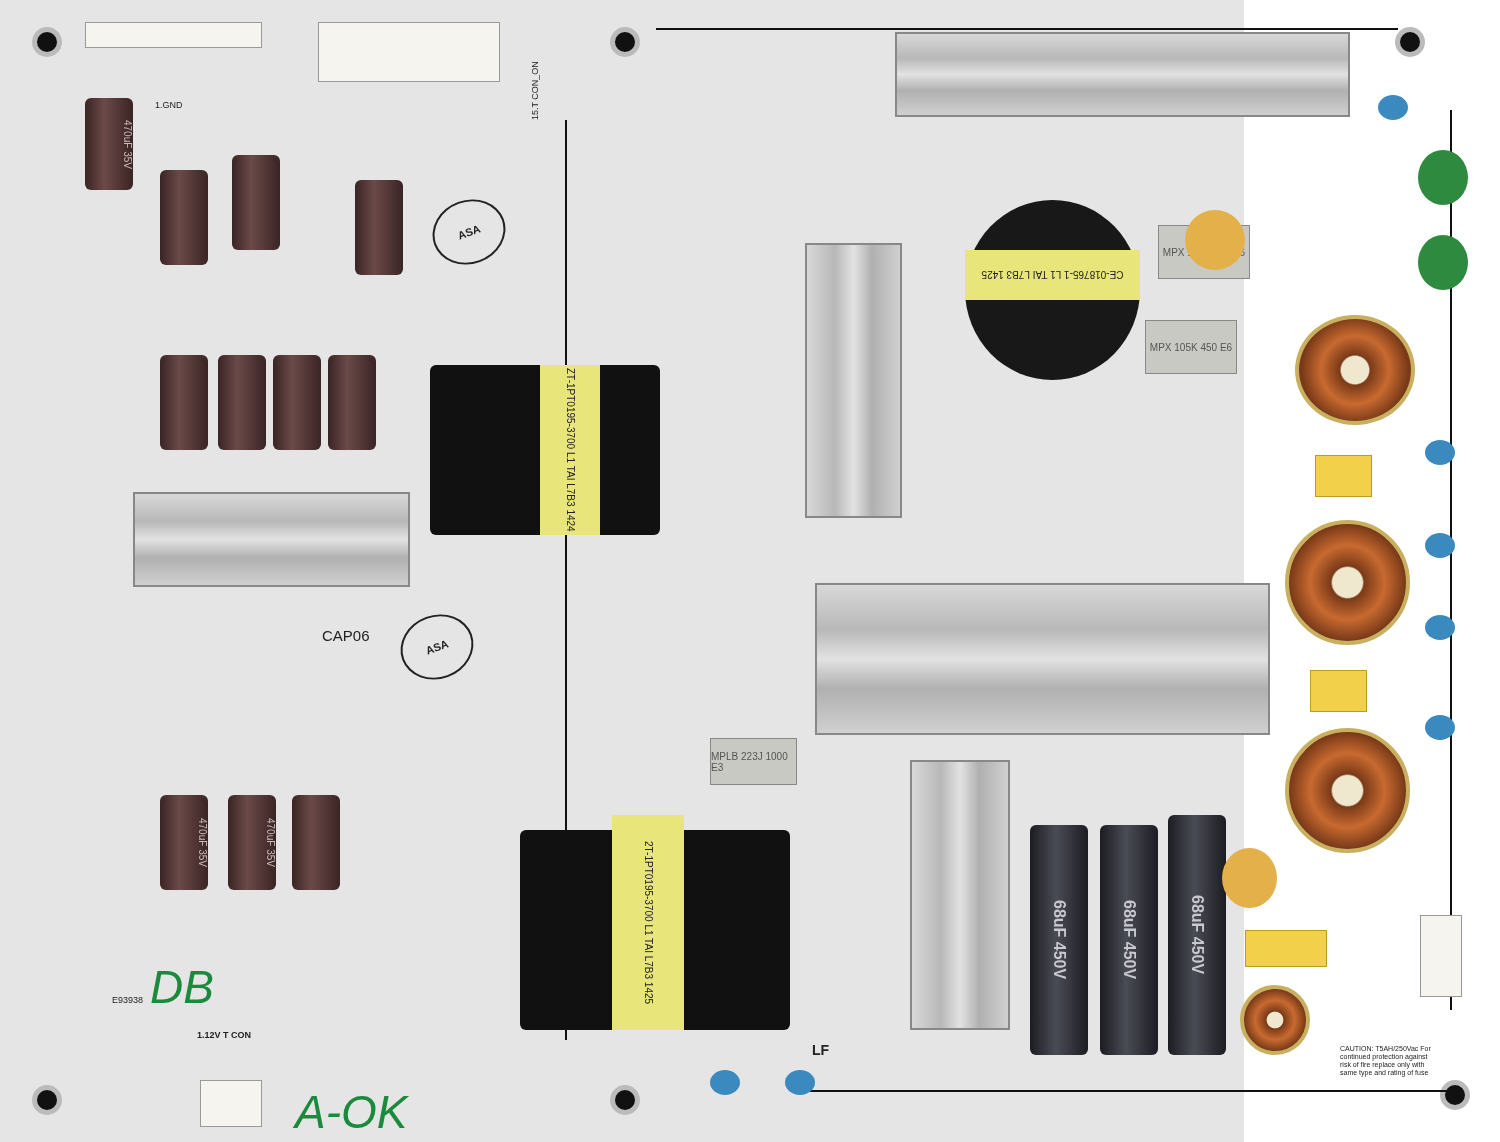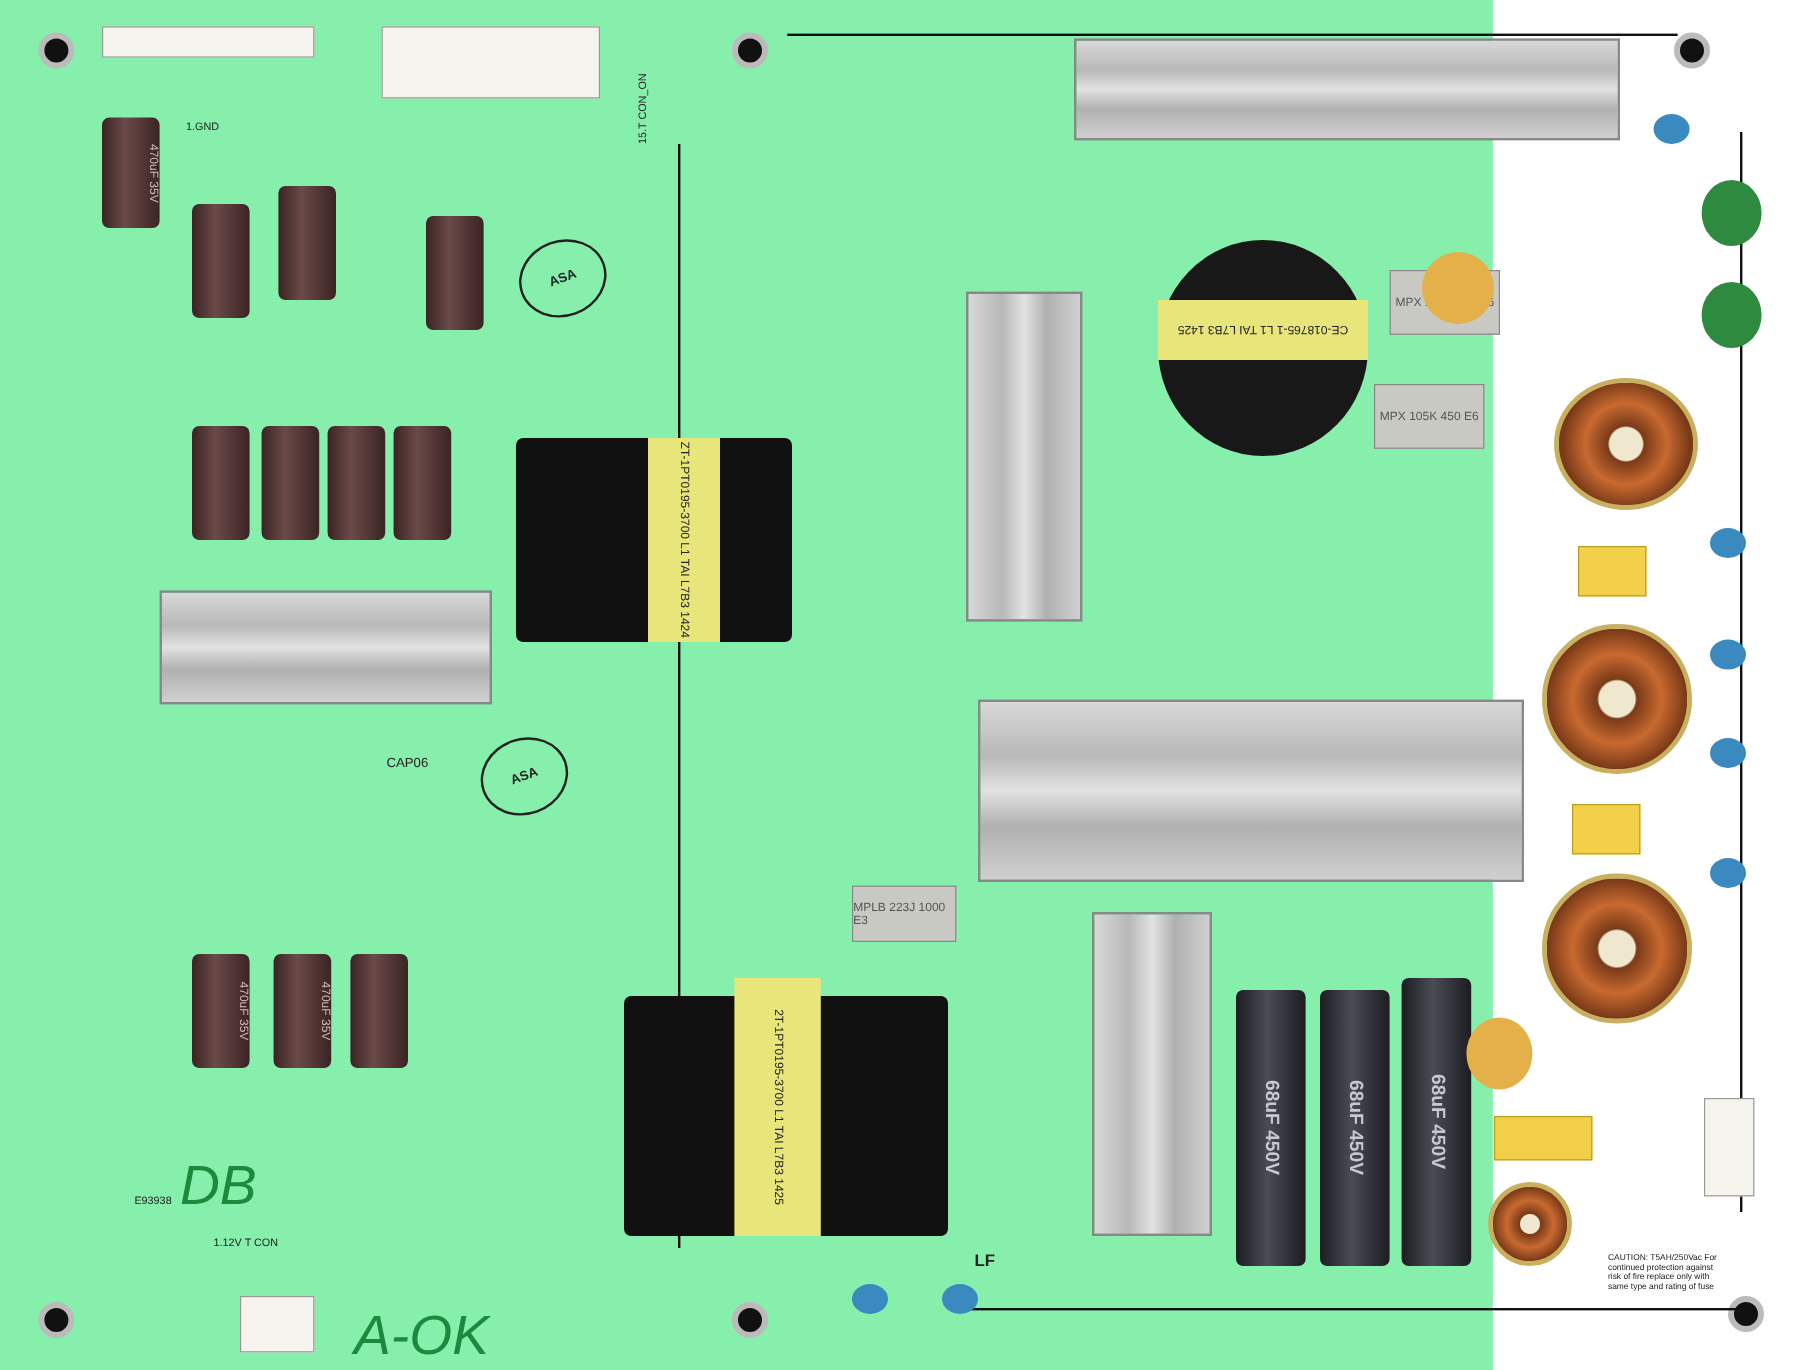--- a/index.html
+++ b/index.html
@@ -1,17 +1,17 @@
 <!DOCTYPE html>
 <html><head>
 <meta charset="utf-8">
 <style>
 html,body{margin:0;padding:0;}
 body{width:1500px;height:1142px;background:#fff;position:relative;overflow:hidden;font-family:"Liberation Sans",sans-serif;}
-.board{position:absolute;left:0;top:0;width:1244px;height:1142px;background:#86efac;}
+.board{position:absolute;left:0;top:0;width:1244px;height:1142px;background:#e5e5e5;}
 .hole{position:absolute;width:30px;height:30px;border-radius:50%;background:#111;border:5px solid #bbb;box-sizing:border-box;}
 .hs{position:absolute;background:linear-gradient(180deg,#d8d8d8,#b8b8b8 30%,#e2e2e2 50%,#b0b0b0 70%,#d0d0d0);border:2px solid #888;box-sizing:border-box;}
 .hsv{position:absolute;background:linear-gradient(90deg,#d8d8d8,#b8b8b8 30%,#e2e2e2 50%,#b0b0b0 70%,#d0d0d0);border:2px solid #888;box-sizing:border-box;}
 .cap{position:absolute;background:linear-gradient(90deg,#3a2424,#6b4a48 40%,#3a2424);border-radius:6px;color:#cbb;font-size:10px;writing-mode:vertical-rl;text-align:center;}
 .bcap{position:absolute;background:linear-gradient(90deg,#1c1c22,#4a4c55 45%,#1c1c22);border-radius:6px;color:#c8c8d0;font-size:16px;font-weight:bold;writing-mode:vertical-rl;display:flex;align-items:center;justify-content:center;}
 .xfmr{position:absolute;background:#111;border-radius:6px;}
 .xcore{position:absolute;background:#e8e57a;color:#222;font-size:10px;writing-mode:vertical-rl;display:flex;align-items:center;justify-content:center;}
 .coil{position:absolute;border-radius:50%;background:radial-gradient(circle,#efe8cf 18%,#7a3a18 20%,#c86a30 45%,#7a3a18 70%);border:4px solid #c9b060;box-sizing:border-box;}
 .film{position:absolute;background:#c9c9c4;border:1px solid #888;color:#555;font-size:10px;display:flex;flex-direction:column;align-items:center;justify-content:center;}
 .ycap{position:absolute;background:#f3d04a;border:1px solid #b99c20;}
@@ -41,22 +41,22 @@
   <div class="trace" style="left:565px;top:120px;width:2px;height:920px;"></div>
   <div class="trace" style="left:808px;top:1090px;width:640px;height:2px;"></div>
 
   <div class="conn" style="left:85px;top:22px;width:175px;height:24px;"></div>
   <div class="conn" style="left:318px;top:22px;width:180px;height:58px;"></div>
   <div class="conn" style="left:200px;top:1080px;width:60px;height:45px;"></div>
   <div class="conn" style="left:1420px;top:915px;width:40px;height:80px;"></div>
 
   <div class="silk" style="left:530px;top:30px;transform:rotate(-90deg) translate(-90px,0);transform-origin:left top;">15.T CON_ON</div>
   <div class="silk" style="left:155px;top:100px;">1.GND</div>
-  <div class="silk" style="left:178px;top:1030px;">1.12V T CON</div>
-  <div class="silk" style="left:322px;top:631px;font-size:11px;">CAP06</div>
+  <div class="silk" style="left:197px;top:1030px;font-weight:bold;">1.12V T CON</div>
+  <div class="silk" style="left:322px;top:631px;font-size:15px;">CAP06</div>
   <div class="silk" style="left:112px;top:995px;">E93938</div>
   <div class="silk" style="left:1340px;top:1045px;width:100px;white-space:normal;font-size:7px;line-height:8px;">CAUTION: T5AH/250Vac For continued protection against risk of fire replace only with same type and rating of fuse</div>
 
   <div class="hs" style="left:895px;top:32px;width:455px;height:85px;"></div>
   <div class="hs" style="left:133px;top:492px;width:277px;height:95px;"></div>
   <div class="hs" style="left:815px;top:583px;width:455px;height:152px;"></div>
   <div class="hsv" style="left:805px;top:243px;width:97px;height:275px;"></div>
   <div class="hsv" style="left:910px;top:760px;width:100px;height:270px;"></div>
 
   <div class="xfmr" style="left:430px;top:365px;width:230px;height:170px;"></div>

